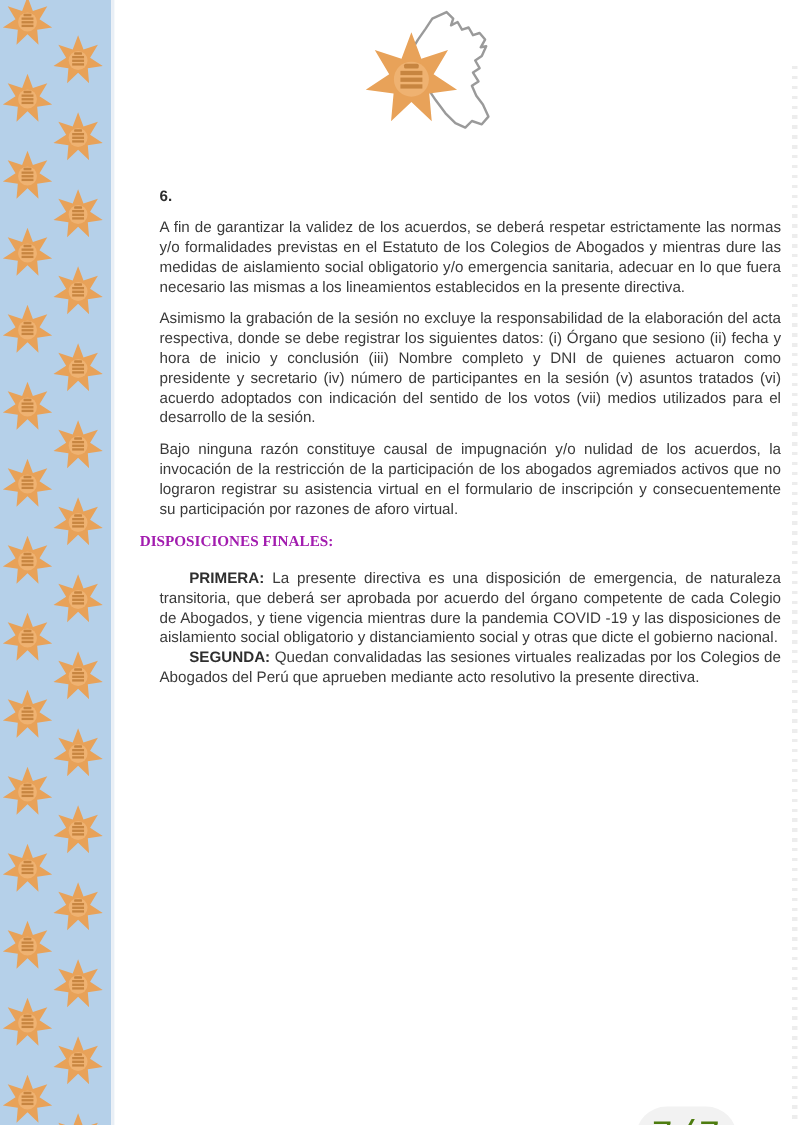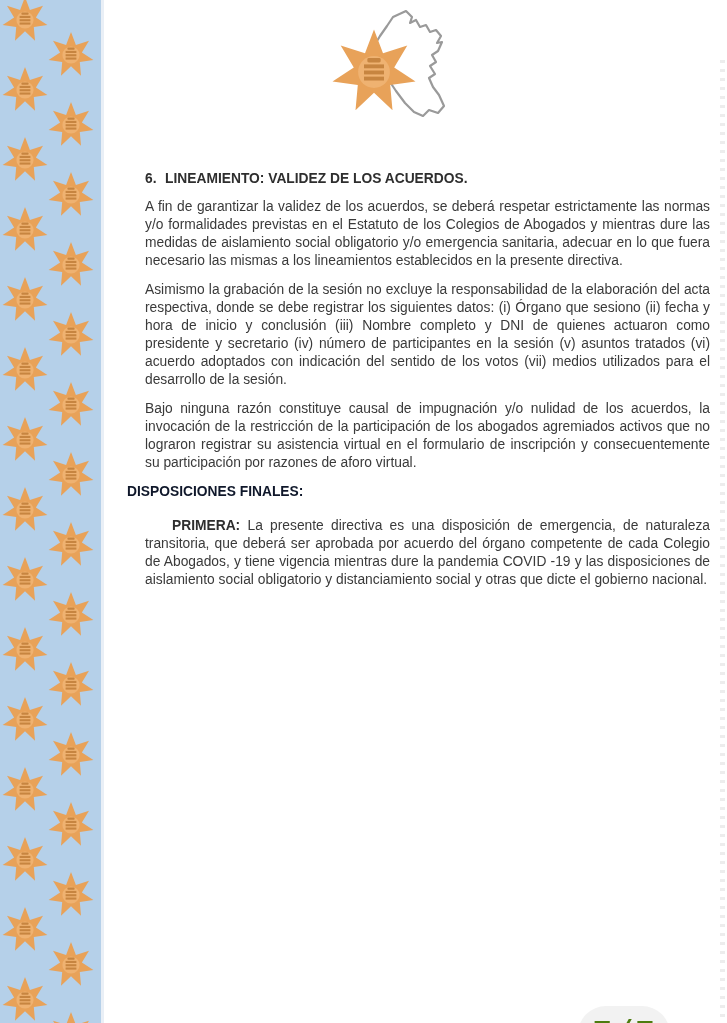--- a/index.html
+++ b/index.html
@@ -37,21 +37,21 @@
     display:flex;margin:0 0 10px 18px;
     font-weight:bold;color:#2e2e2e;
   }
   .doc-heading .num{width:20px;flex:0 0 20px;}
   p.body{
     margin:0 0 11px 18px;width:565px;
     text-align:justify;
   }
   .finales{
     margin:1px 0 16px 0;
-    font-weight:bold;color:#0f172a;
+    font-weight:bold;color:#a21caf;font-family:Liberation Serif, serif;
   }
   .final-block{margin:0 0 19px 0;}
   .final-block p.body{margin-bottom:0;}
   .b{font-weight:bold;color:#2e2e2e;padding-left:27px;}
   .dateline{
     margin:0;width:583px;text-align:right;
   }
   
   .page-pill{
     position:absolute;left:578px;top:1006px;width:92px;height:56px;
@@ -332,34 +332,37 @@
         </g>
     </svg>
   </div>
 
   <div class="edge-strip"></div>
 
   <div class="content">
 
     <div class="doc-heading">
       <span class="num">6.</span>
-      <span>LINEAMIENTO: VALIDEZ DE LOS ACUERDOS.</span>
     </div>
 
     <p class="body">A fin de garantizar la validez de los acuerdos, se deberá respetar estrictamente las normas y/o formalidades previstas en el Estatuto de los Colegios de Abogados y mientras dure las medidas de aislamiento social obligatorio y/o emergencia sanitaria, adecuar en lo que fuera necesario las mismas a los lineamientos establecidos en la presente directiva.</p>
     <p class="body">Asimismo la grabación de la sesión no excluye la responsabilidad de la elaboración del acta respectiva, donde se debe registrar los siguientes datos: (i) Órgano que sesiono (ii) fecha y hora de inicio y conclusión (iii) Nombre completo y DNI de quienes actuaron como presidente y secretario (iv) número de participantes en la sesión (v) asuntos tratados (vi) acuerdo adoptados con indicación del sentido de los votos (vii) medios utilizados para el desarrollo de la sesión.</p>
     <p class="body">Bajo ninguna razón constituye causal de impugnación y/o nulidad de los acuerdos, la invocación de la restricción de la participación de los abogados agremiados activos que no lograron registrar su asistencia virtual en el formulario de inscripción y consecuentemente su participación por razones de aforo virtual.</p>
 
     <div class="finales">DISPOSICIONES FINALES:</div>
 
     <div class="final-block">
       <p class="body">
         <span class="b">PRIMERA:</span>
         <span>La presente directiva es una disposición de emergencia, de naturaleza transitoria, que deberá ser aprobada por acuerdo del órgano competente de cada Colegio de Abogados, y tiene vigencia mientras dure la pandemia COVID -19 y las disposiciones de aislamiento social obligatorio y distanciamiento social y otras que dicte el gobierno nacional.</span>
       </p>
+      <p class="body">
+        <span class="b">SEGUNDA:</span>
+        <span>Quedan convalidadas las sesiones virtuales realizadas por los Colegios de Abogados del Perú que aprueben mediante acto resolutivo la presente directiva.</span>
+      </p>
     </div>
 
   </div>
 
   <div class="page-pill">
     <span>7/7</span>
   </div>
 
 </div>
 

